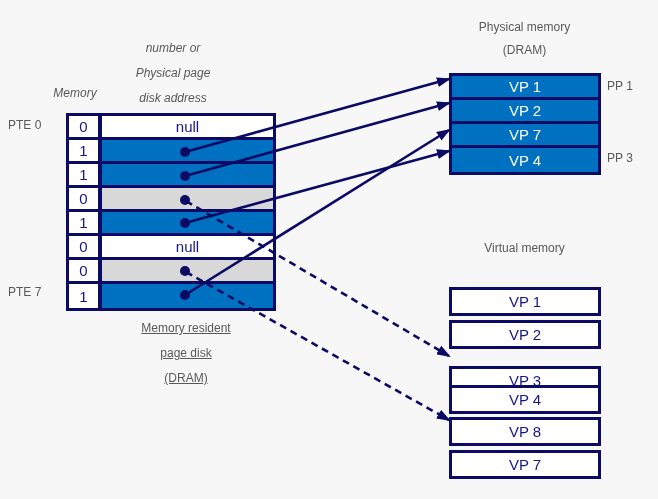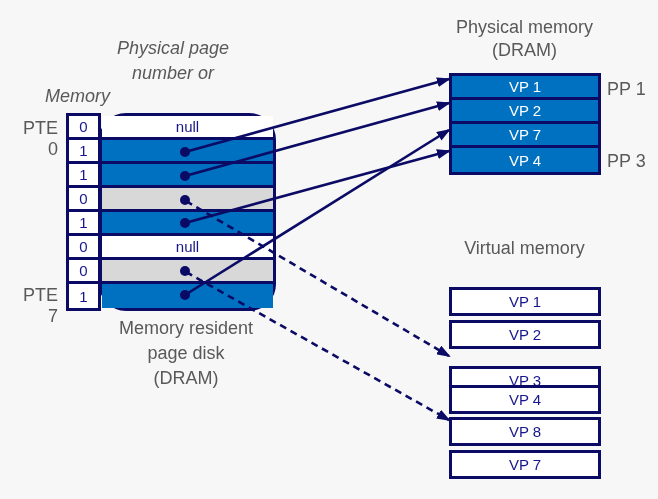--- a/index.html
+++ b/index.html
@@ -1,23 +1,23 @@
 <!DOCTYPE html>
 <html><head>
 <meta charset="utf-8">
 <style>
   html,body{margin:0;padding:0;}
   .canvas{
     position:relative;width:658px;height:499px;background:#f7f7f7;
     font-family:"Liberation Sans",sans-serif;overflow:hidden;
   }
-  .lbl{position:absolute;color:#595959;font-size:18px;}
+  .lbl{position:absolute;color:#595959;font-size:12px;}
   .italic{font-style:italic;}
   .center{text-align:center;}
-  .right{text-align:right;}
+  .right{}
   .lh25{line-height:25px;}
   .lh23{line-height:23px;}
   .col{position:absolute;border:3px solid #0b0b66;box-sizing:border-box;background:#fff;}
   .cell{
     height:24px;border-bottom:3px solid #0b0b66;box-sizing:border-box;
     display:flex;align-items:center;justify-content:center;
     font-size:15px;color:#16168c;
   }
   .cell:last-child{border-bottom:none;}
   .bg-white{background:#ffffff;}
@@ -36,52 +36,53 @@
     font-size:15px;color:#16168c;
   }
   .overlay{position:absolute;left:0;top:0;z-index:10;pointer-events:none;}
 </style>
 </head>
 <body>
 
 <div class="canvas">
 
   <div class="lbl italic center lh25" style="left:73px;top:36px;width:200px;">
+    <div>number or</div>
     <div>Physical page</div>
-    <div>number or</div>
+    <div>disk address</div>
   </div>
 
   <div class="lbl italic center" style="left:45px;top:86px;width:60px;">Memory</div>
 
   <div class="lbl right" style="left:8px;top:118px;width:50px;">PTE 0</div>
   <div class="lbl right" style="left:8px;top:285px;width:50px;">PTE 7</div>
 
   <div class="col" style="left:66px;top:113px;width:35px;height:198px;">
     <div class="cell bg-white">0</div>
     <div class="cell bg-white">1</div>
     <div class="cell bg-white">1</div>
     <div class="cell bg-white">0</div>
     <div class="cell bg-white">1</div>
     <div class="cell bg-white">0</div>
     <div class="cell bg-white">0</div>
     <div class="cell bg-white">1</div>
   </div>
 
-  <div class="col" style="left:99px;top:113px;width:177px;height:198px;border-radius:27px;">
+  <div class="col" style="left:99px;top:113px;width:177px;height:198px;">
     <div class="cell bg-white">null</div>
     <div class="cell bg-blue"></div>
     <div class="cell bg-blue"></div>
     <div class="cell bg-gray"></div>
     <div class="cell bg-blue"></div>
     <div class="cell bg-white">null</div>
     <div class="cell bg-gray"></div>
     <div class="cell bg-blue"></div>
   </div>
 
-  <div class="lbl center lh25" style="left:86px;top:316px;width:200px;">
+  <div class="lbl center lh25" style="left:86px;top:316px;width:200px;text-decoration:underline;">
     <div>Memory resident</div>
     <div>page disk</div>
     <div>(DRAM)</div>
   </div>
 
   <div class="lbl center lh23" style="left:427px;top:16px;width:195px;">
     <div>Physical memory</div>
     <div>(DRAM)</div>
   </div>
 

